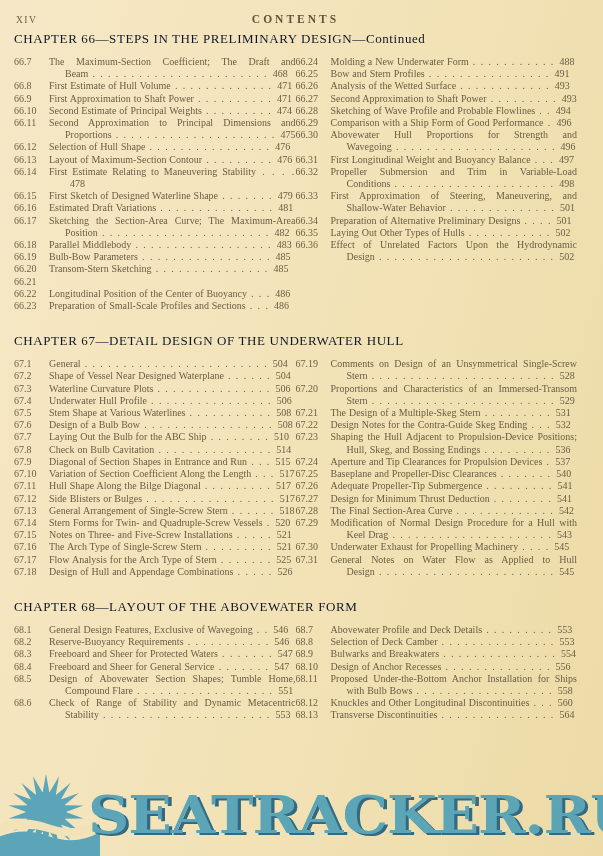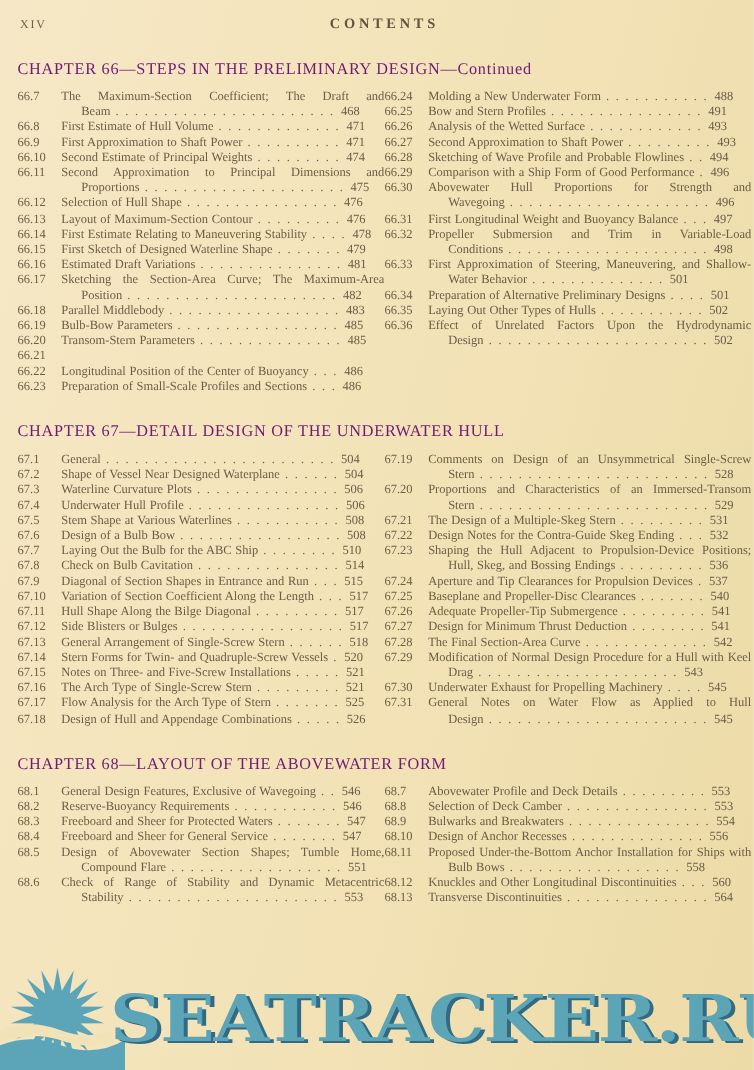--- a/index.html
+++ b/index.html
@@ -1,26 +1,26 @@
 <!DOCTYPE html>
 <html><head>
 <meta charset="utf-8">
 <style>
   html,body{margin:0;padding:0;width:603px;height:856px;overflow:hidden;}
   body{
     background:linear-gradient(105deg,#f6e8c6 0%,#f2e2b6 55%,#ecdba7 100%);
     font-family:"Liberation Serif","DejaVu Serif",serif;
     color:#6b5d45;
   }
-  .page{position:relative;width:603px;height:856px;box-sizing:border-box;padding:10px 2px 0 14px;}
+  .page{position:relative;width:603px;height:856px;box-sizing:border-box;padding:10px 26px 0 14px;}
   .header{position:relative;height:16px;margin-top:3px;}
   .corner{position:absolute;left:2px;top:2px;font-size:9.5px;letter-spacing:1.5px;color:#6f6149;}
   .title-center{text-align:center;font-size:11.5px;letter-spacing:3px;color:#63553d;font-weight:bold;}
   .chapter:not(:first-of-type){margin-top:21px;}
-  .chapter-heading{font-size:13px;letter-spacing:0.6px;color:#701a75;margin:18px 0 9px;white-space:nowrap;}
+  .chapter-heading{font-size:13px;letter-spacing:0.6px;color:#0f172a;margin:2px 0 9px;white-space:nowrap;}
   .cols{display:flex;gap:0;}
   .col{flex:1;min-width:0;}
   .entry{display:flex;}
   .e-num{flex:none;width:35px;font-size:10px;line-height:12.2px;color:#6d5f46;}
   .e-body{flex:1;min-width:0;font-size:10px;line-height:12.2px;text-align:justify;
           padding-left:16px;text-indent:-16px;word-spacing:0.4px;}
   .dots{letter-spacing:1.2px;}
   .e-pg{display:inline-block;min-width:18px;text-align:right;margin-left:2px;text-indent:0;}
   .watermark{position:absolute;left:0;bottom:-2px;width:100%;height:88px;display:flex;
              align-items:center;pointer-events:none;opacity:0.9;}
@@ -90,21 +90,21 @@
             <div class="entry">
               <span class="e-num">66.18</span>
               <span class="e-body"><span class="e-title">Parallel Middlebody</span><span class="dots">&nbsp;.&nbsp;.&nbsp;.&nbsp;.&nbsp;.&nbsp;.&nbsp;.&nbsp;.&nbsp;.&nbsp;.&nbsp;.&nbsp;.&nbsp;.&nbsp;.&nbsp;.&nbsp;.&nbsp;.&nbsp;.</span><span class="e-pg">483</span></span>
             </div>
             <div class="entry">
               <span class="e-num">66.19</span>
               <span class="e-body"><span class="e-title">Bulb-Bow Parameters</span><span class="dots">&nbsp;.&nbsp;.&nbsp;.&nbsp;.&nbsp;.&nbsp;.&nbsp;.&nbsp;.&nbsp;.&nbsp;.&nbsp;.&nbsp;.&nbsp;.&nbsp;.&nbsp;.&nbsp;.&nbsp;.</span><span class="e-pg">485</span></span>
             </div>
             <div class="entry">
               <span class="e-num">66.20</span>
-              <span class="e-body"><span class="e-title">Transom-Stern Parameters</span><span class="dots">&nbsp;.&nbsp;.&nbsp;.&nbsp;.&nbsp;.&nbsp;.&nbsp;.&nbsp;.&nbsp;.&nbsp;.&nbsp;.&nbsp;.&nbsp;.&nbsp;.&nbsp;.</span><span class="e-pg">485</span></span>
+              <span class="e-body"><span class="e-title">Transom-Stern Sketching</span><span class="dots">&nbsp;.&nbsp;.&nbsp;.&nbsp;.&nbsp;.&nbsp;.&nbsp;.&nbsp;.&nbsp;.&nbsp;.&nbsp;.&nbsp;.&nbsp;.&nbsp;.&nbsp;.</span><span class="e-pg">485</span></span>
             </div>
             <div class="entry">
               <span class="e-num">66.21</span>
             </div>
             <div class="entry">
               <span class="e-num">66.22</span>
               <span class="e-body"><span class="e-title">Longitudinal Position of the Center of Buoyancy</span><span class="dots">&nbsp;.&nbsp;.&nbsp;.</span><span class="e-pg">486</span></span>
             </div>
             <div class="entry">
               <span class="e-num">66.23</span>

